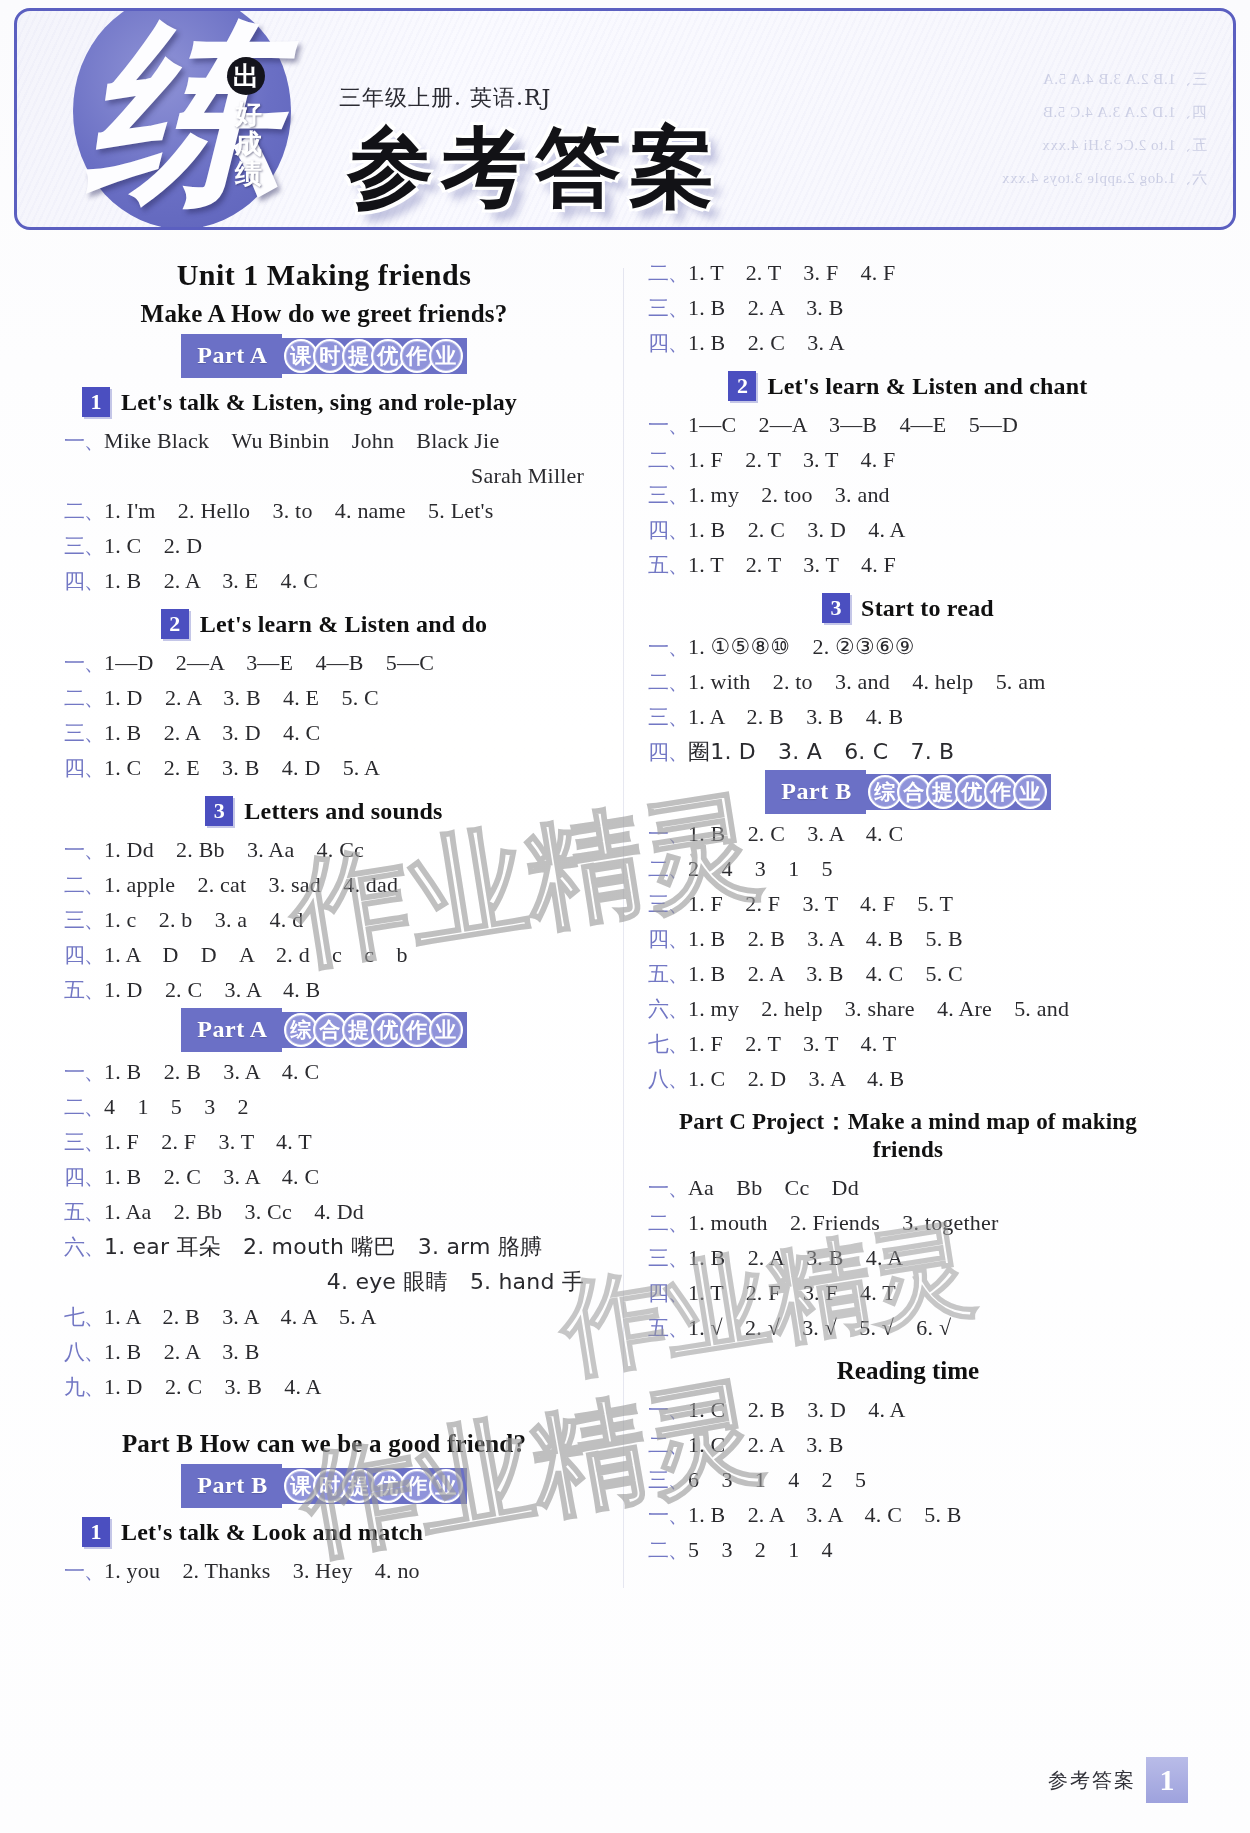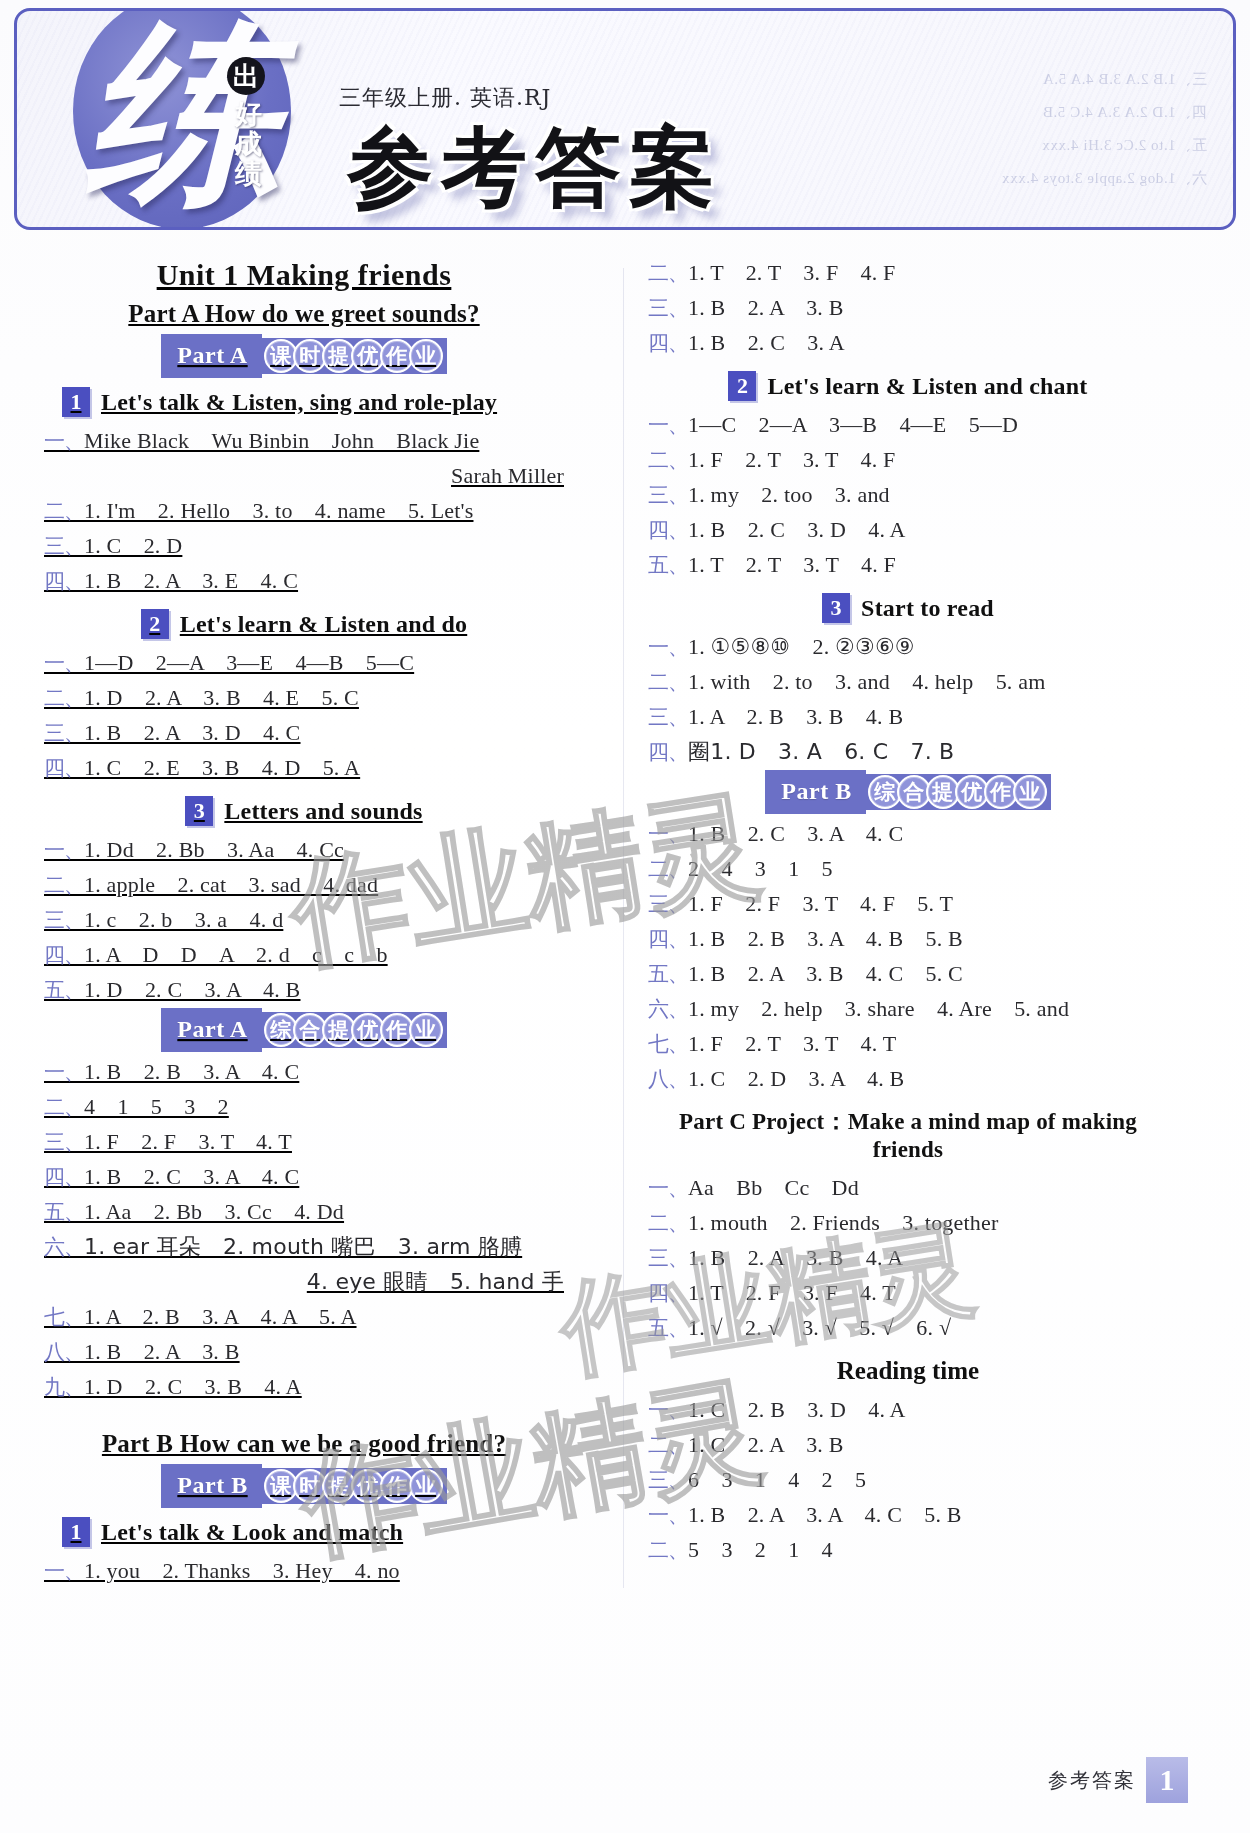--- a/index.html
+++ b/index.html
@@ -119,21 +119,21 @@
        9px 10px 9px rgba(95,100,170,.42);
     line-height: 104px;
   }
 
   
   .col {
     position: absolute;
     top: 252px;
     width: 520px;
   }
-  #col-left  { left: 44px; text-decoration: underline;  }
+  #col-left  { left: 64px;  }
   #col-right { left: 648px; }
 
   
   #col-divider {
     position: absolute;
     left: 623px; top: 268px;
     width: 1px; height: 1320px;
     background: rgba(120,125,180,.18);
   }
 
@@ -320,21 +320,21 @@
 
     <div id="subject-line">三年级上册. 英语.RJ</div>
     <div id="main-title">参考答案</div>
   </div>
 
   <div id="col-divider"></div>
 
   <div class="col" id="col-left">
 
     <div class="unit-title">Unit 1    Making friends</div>
-    <div class="part-line">Part A     How do we greet sounds?</div>
+    <div class="part-line">Make A     How do we greet friends?</div>
 
     <div class="banner">
       <div class="banner-tab">Part A</div>
       <div class="banner-bubbles">
         <span class="bub">课</span>
         <span class="bub">时</span>
         <span class="bub">提</span>
         <span class="bub">优</span>
         <span class="bub">作</span>
         <span class="bub">业</span>

